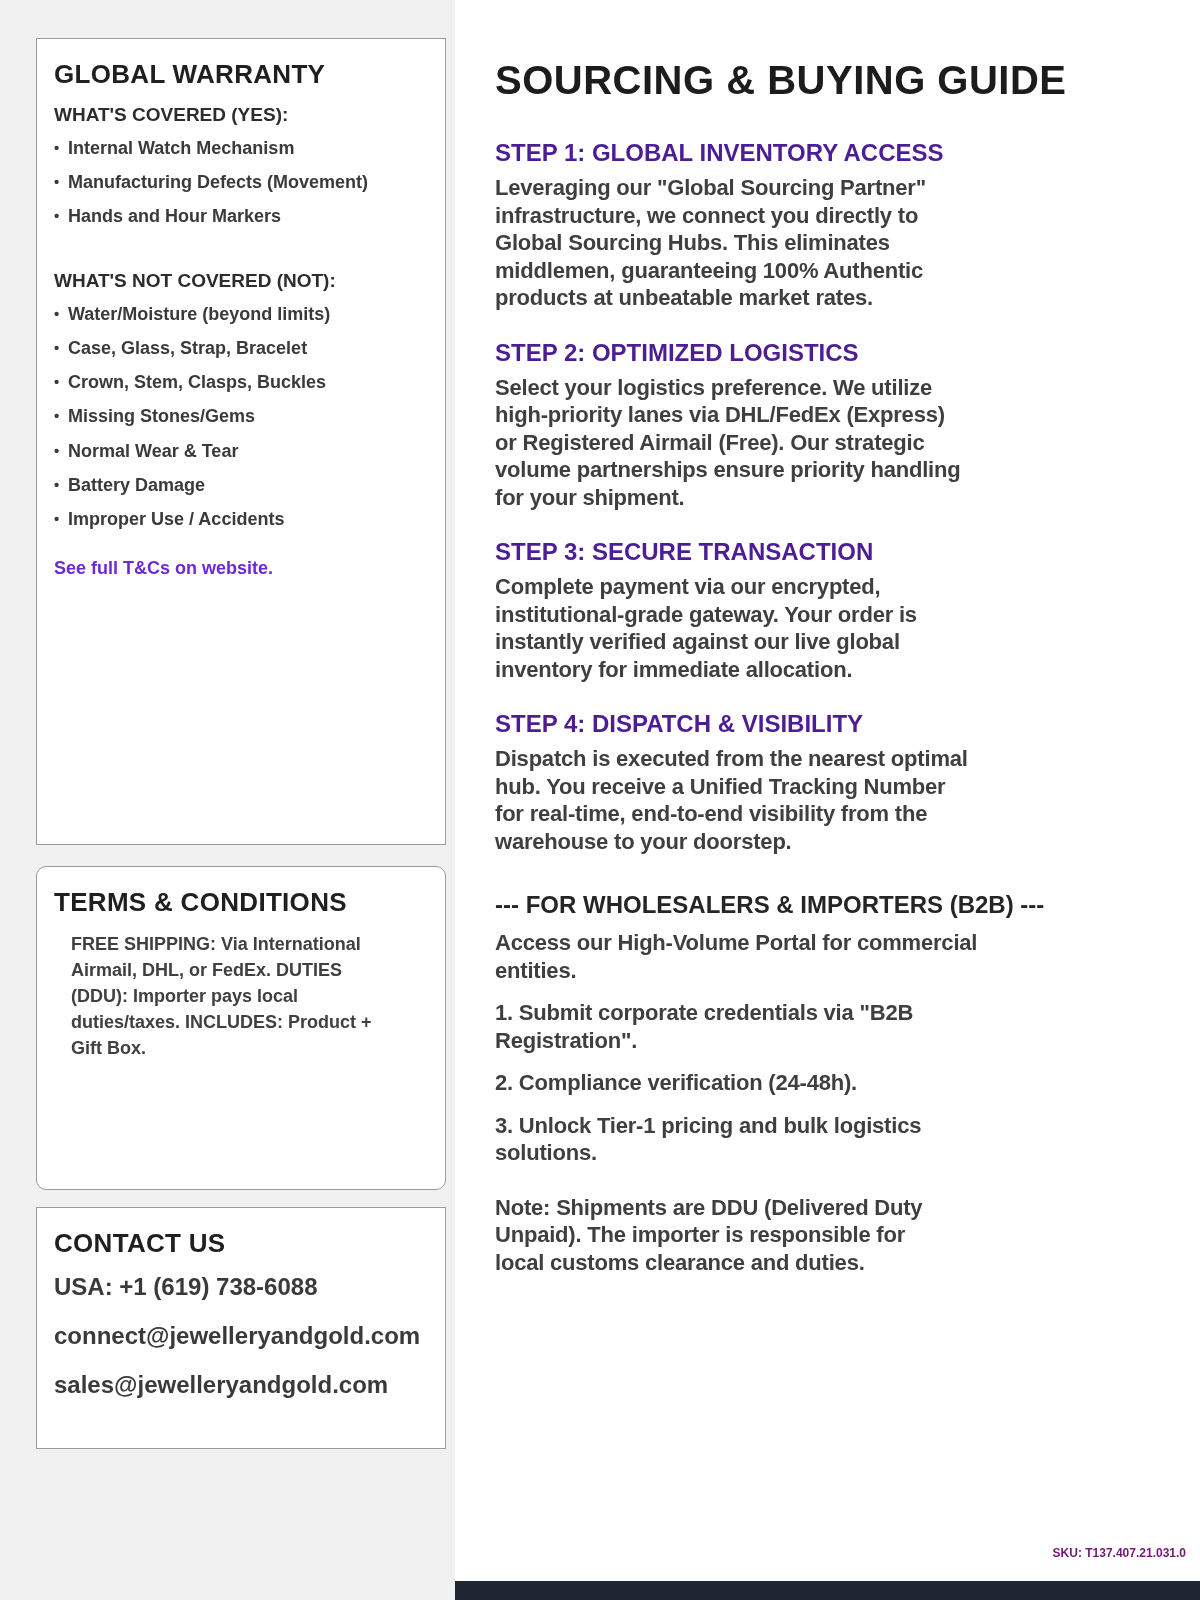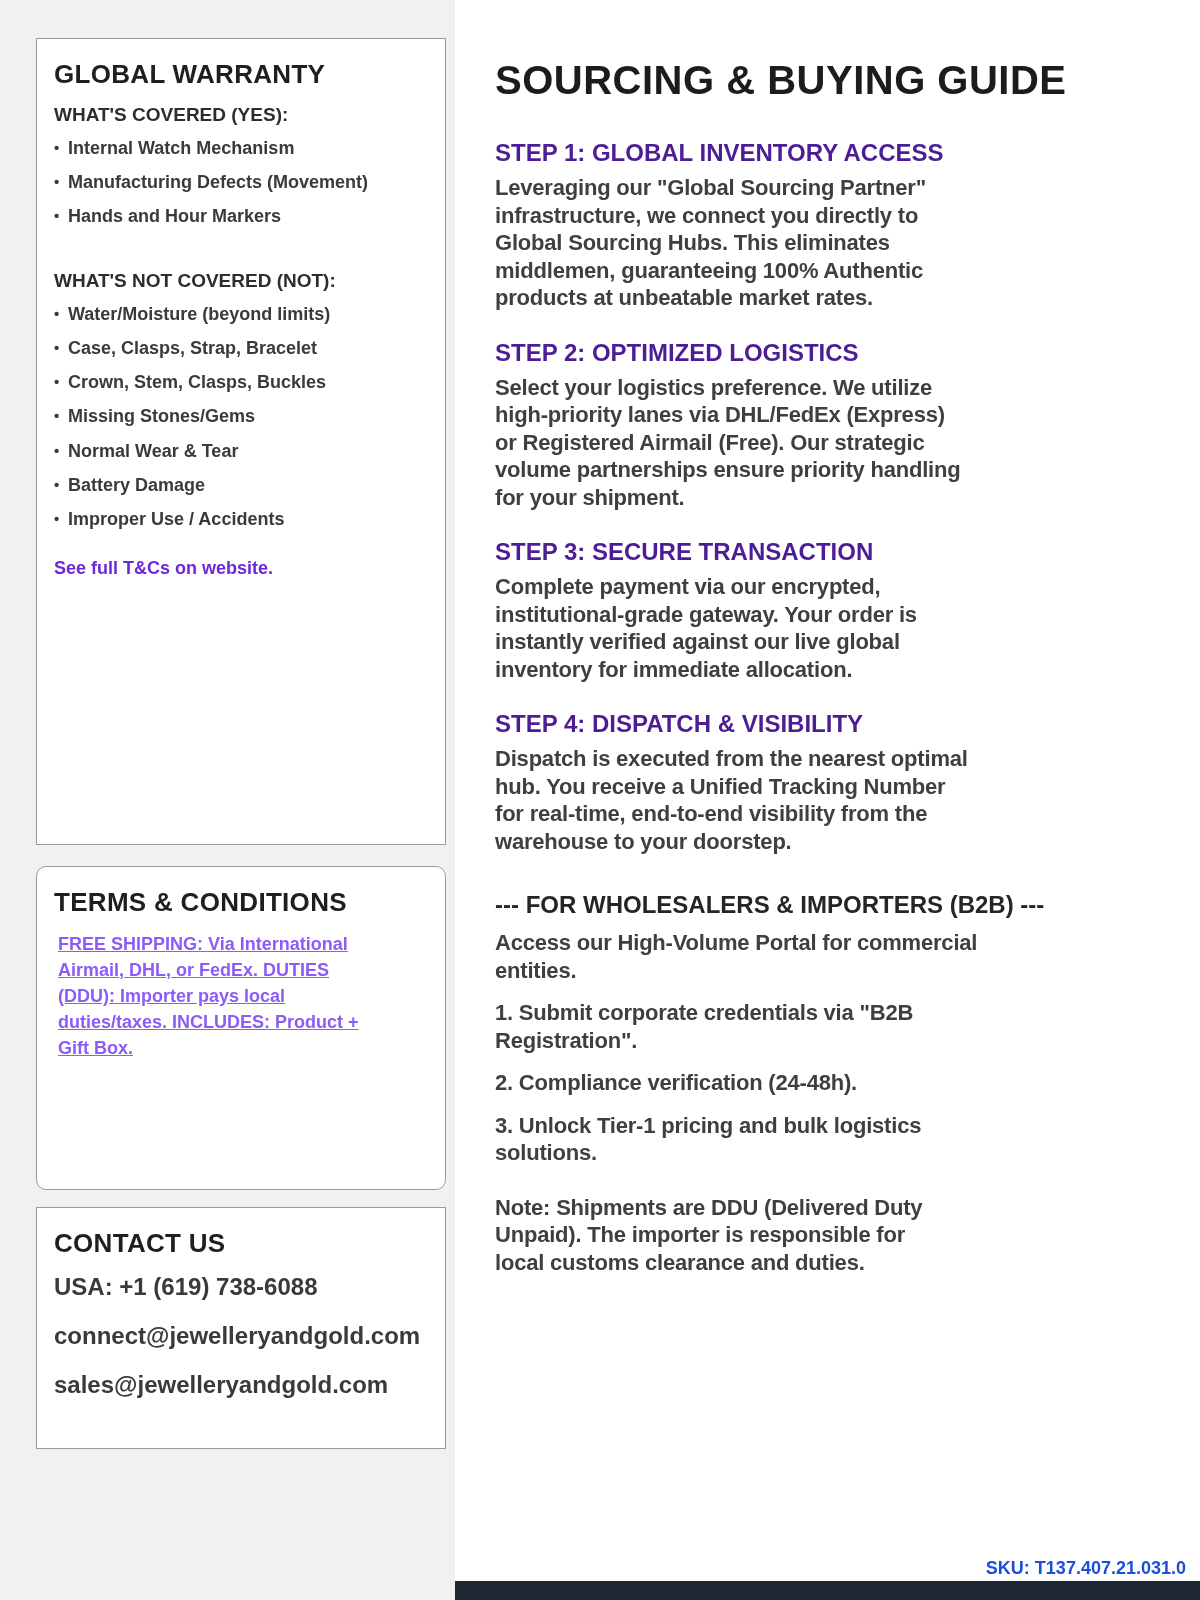--- a/index.html
+++ b/index.html
@@ -67,27 +67,26 @@
   }
 
   .footnote {
     margin: 28px 0 0 0;
     font-size: 18px;
     font-weight: 600;
     color: #6d28d9;
   }
 
   .terms-body {
-    margin: 8px 0 0 4px;
+    margin: 8px 0 0 17px;
     font-size: 18px;
     font-weight: 700;
-    color: #8b5cf6;
+    color: #404040;
     line-height: 1.44;
     white-space: pre-line;
-    text-decoration: underline;
   }
 
   .contact-line {
     margin: 0 0 21px 0;
     font-size: 24px;
     font-weight: 700;
     color: #3a3a3a;
   }
   .contact-line:first-of-type { margin-top: 6px; }
 
@@ -126,24 +125,24 @@
     margin: 36px 0 10px 0;
     font-size: 24px;
     font-weight: 800;
     color: #252525;
   }
   .b2b-item { margin: 0 0 15px 0; }
   .b2b-note { margin-top: 27px; }
 
   .sku {
     position: absolute;
-    right: 14px; bottom: 21px;
-    font-size: 18px;
+    right: 14px; bottom: 40px;
+    font-size: 12px;
     font-weight: 700;
-    color: #1d4ed8;
+    color: #701a75;
   }
   .bottom-bar {
     position: absolute;
     left: 455px; bottom: 0;
     width: 745px; height: 19px;
     background: #1e2731;
   }
 </style>
 </head>
 <body>
@@ -158,21 +157,21 @@
       <h3 class="sub-title">WHAT'S COVERED (YES):</h3>
       <ul class="bullet-list">
         <li class="bullet-item">Internal Watch Mechanism</li>
         <li class="bullet-item">Manufacturing Defects (Movement)</li>
         <li class="bullet-item">Hands and Hour Markers</li>
       </ul>
 
       <h3 class="sub-title second">WHAT'S NOT COVERED (NOT):</h3>
       <ul class="bullet-list">
         <li class="bullet-item">Water/Moisture (beyond limits)</li>
-        <li class="bullet-item">Case, Clasps, Strap, Bracelet</li>
+        <li class="bullet-item">Case, Glass, Strap, Bracelet</li>
         <li class="bullet-item">Crown, Stem, Clasps, Buckles</li>
         <li class="bullet-item">Missing Stones/Gems</li>
         <li class="bullet-item">Normal Wear &amp; Tear</li>
         <li class="bullet-item">Battery Damage</li>
         <li class="bullet-item">Improper Use / Accidents</li>
       </ul>
 
       <p class="footnote">See full T&amp;Cs on website.</p>
     </section>
 

